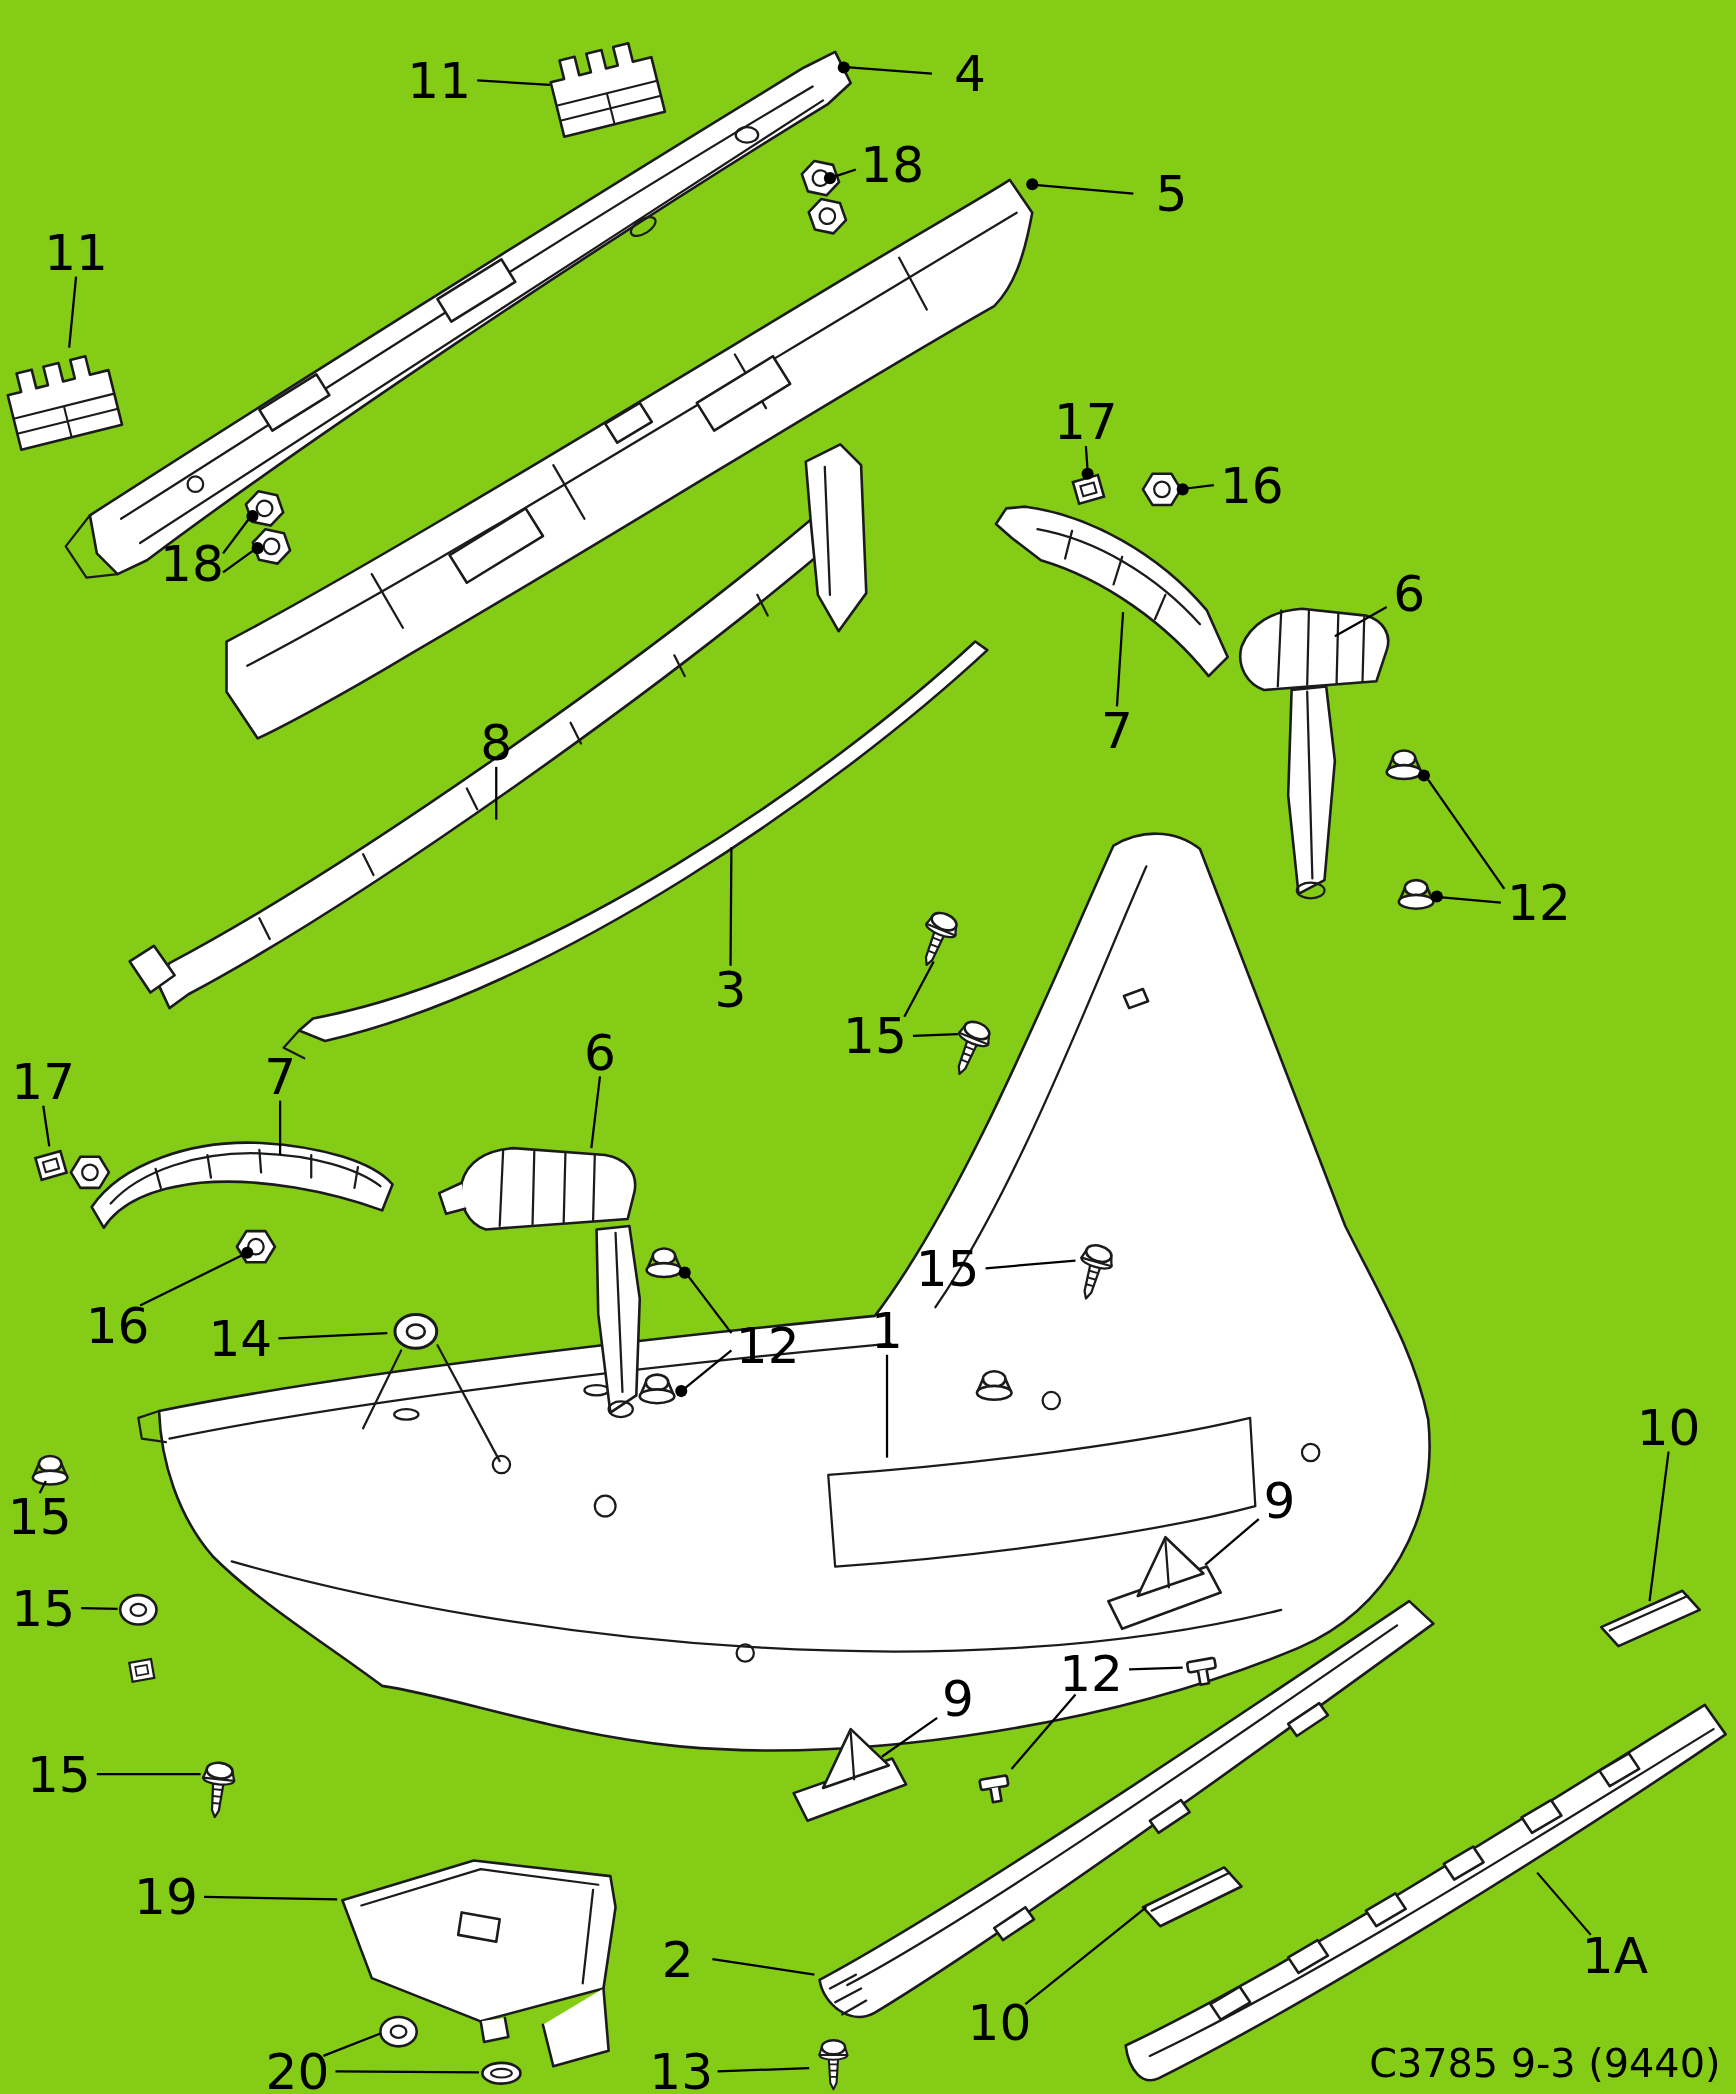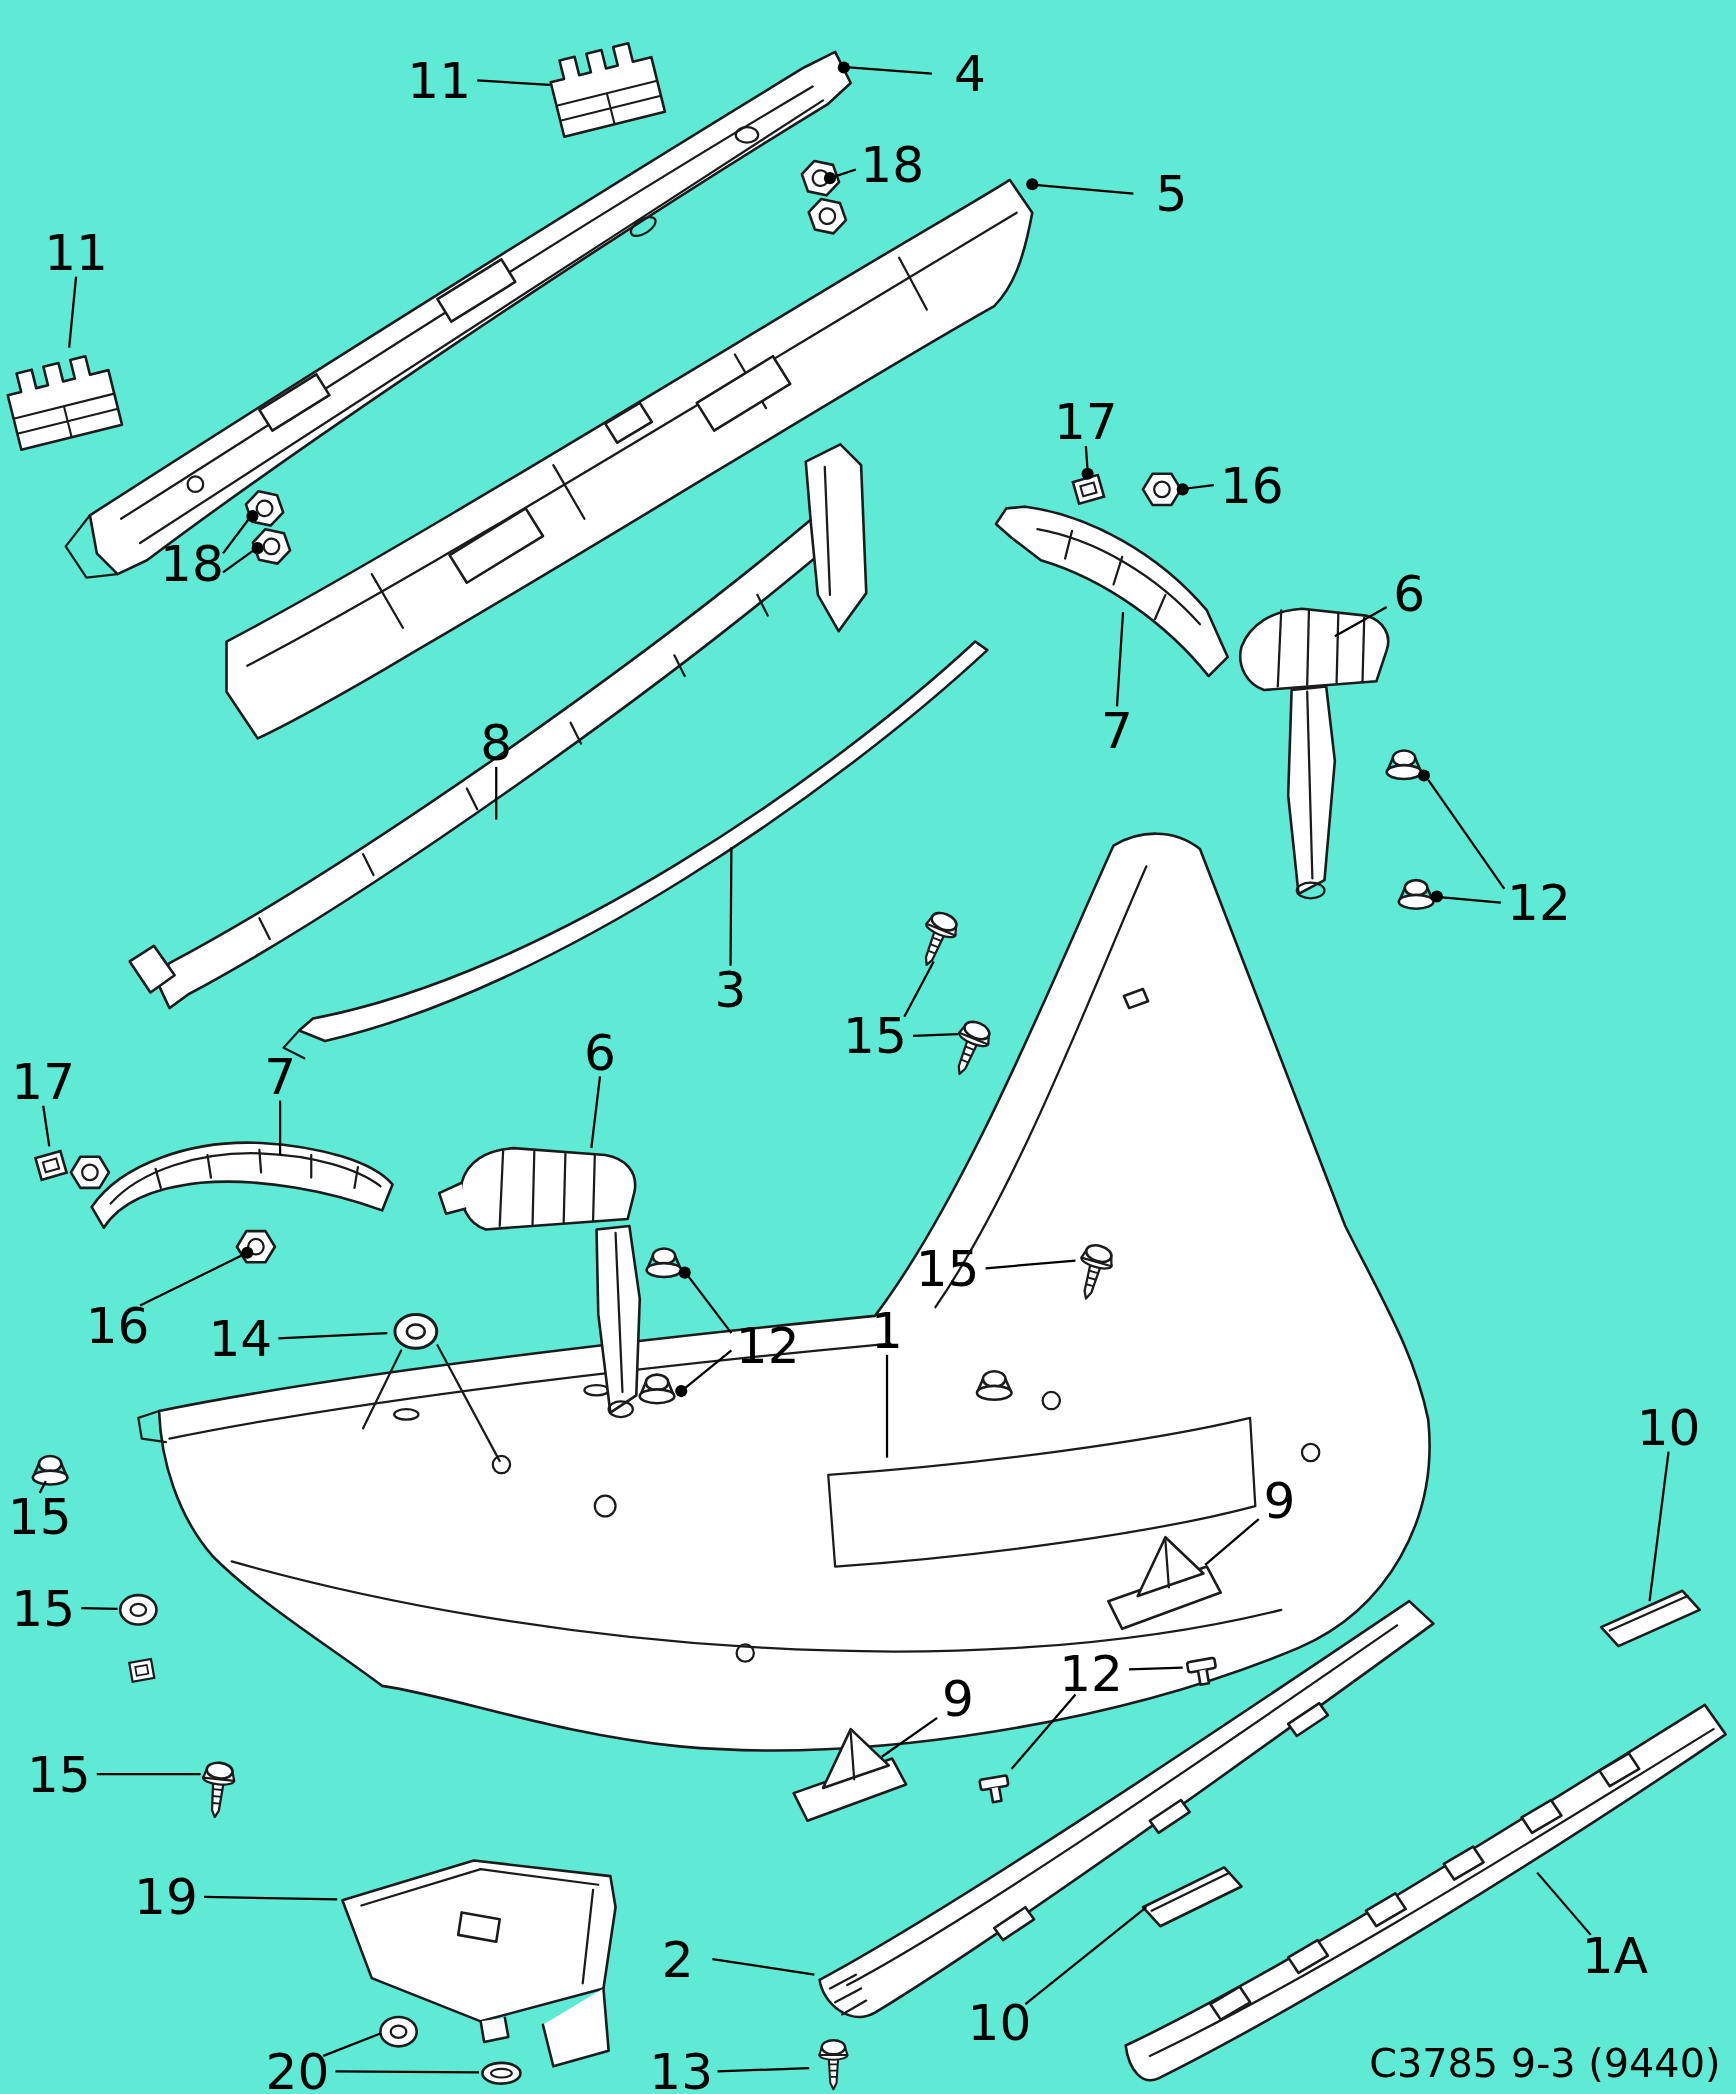--- a/index.html
+++ b/index.html
@@ -1,16 +1,16 @@
 <!DOCTYPE html>
 <html style="font-size:14px"><head>
 <meta charset="utf-8">
 <style>
   html,body { margin:0; padding:0; background:#ffffff; }
-  .stage { position:relative; width:1736px; height:2094px; background:#5eead4; overflow:hidden;
+  .stage { position:relative; width:1736px; height:2094px; background:#84cc16; overflow:hidden;
            font-family:"DejaVu Sans", sans-serif; }
   svg { display:block; width:100%; height:100%; }
   .outline { fill:#ffffff; stroke:#1b1b1b; stroke-width:3; stroke-linejoin:round; stroke-linecap:round; }
   .ln { fill:none; stroke:#1b1b1b; stroke-width:2.6; stroke-linejoin:round; stroke-linecap:round; }
   .leader { stroke:#000000; stroke-width:2.6; }
   .dot { fill:#000000; stroke:none; }
   .callout-num { font-family:"DejaVu Sans", sans-serif; font-size:58px; fill:#000000;
                  text-anchor:middle; dominant-baseline:central; }
   .code-label { font-family:"DejaVu Sans", sans-serif; font-size:46px; fill:#000000; text-anchor:end; }
 </style>

